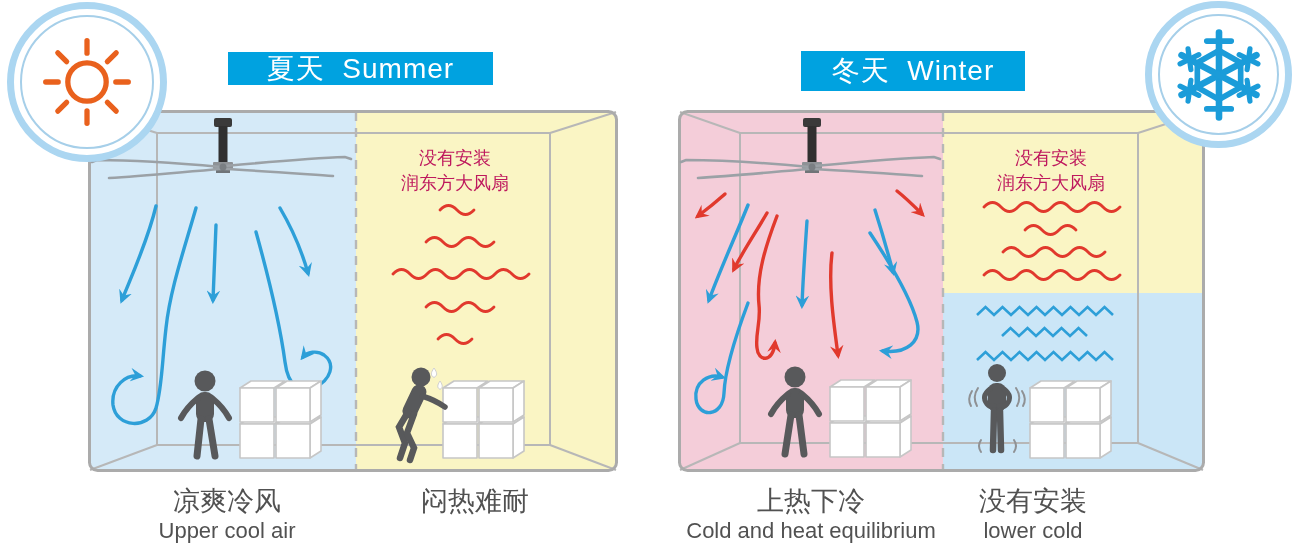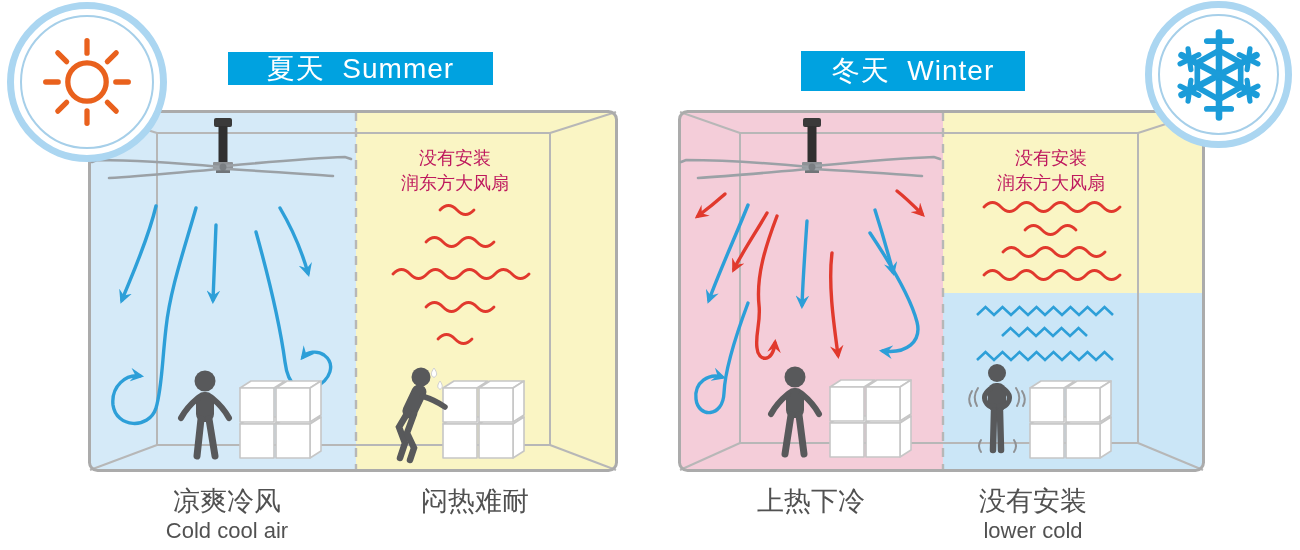--- a/index.html
+++ b/index.html
@@ -309,26 +309,27 @@
     <div>没有安装</div>
     <div>润东方大风扇</div>
   </div>
   <div class="room-label" style="left:941px; top:146px;">
     <div>没有安装</div>
     <div>润东方大风扇</div>
   </div>
 
   <div class="caption" style="left:87px;">
     <div class="zh">凉爽冷风</div>
-    <div class="en">Cold cool air</div>
+    <div class="en">Upper cool air</div>
   </div>
   <div class="caption" style="left:335px;">
     <div class="zh">闷热难耐</div>
   </div>
   <div class="caption" style="left:671px;">
     <div class="zh">上热下冷</div>
+    <div class="en">Cold and heat equilibrium</div>
   </div>
   <div class="caption" style="left:893px;">
     <div class="zh">没有安装</div>
     <div class="en">lower cold</div>
   </div>
 
 </div>
 
 </body></html>

